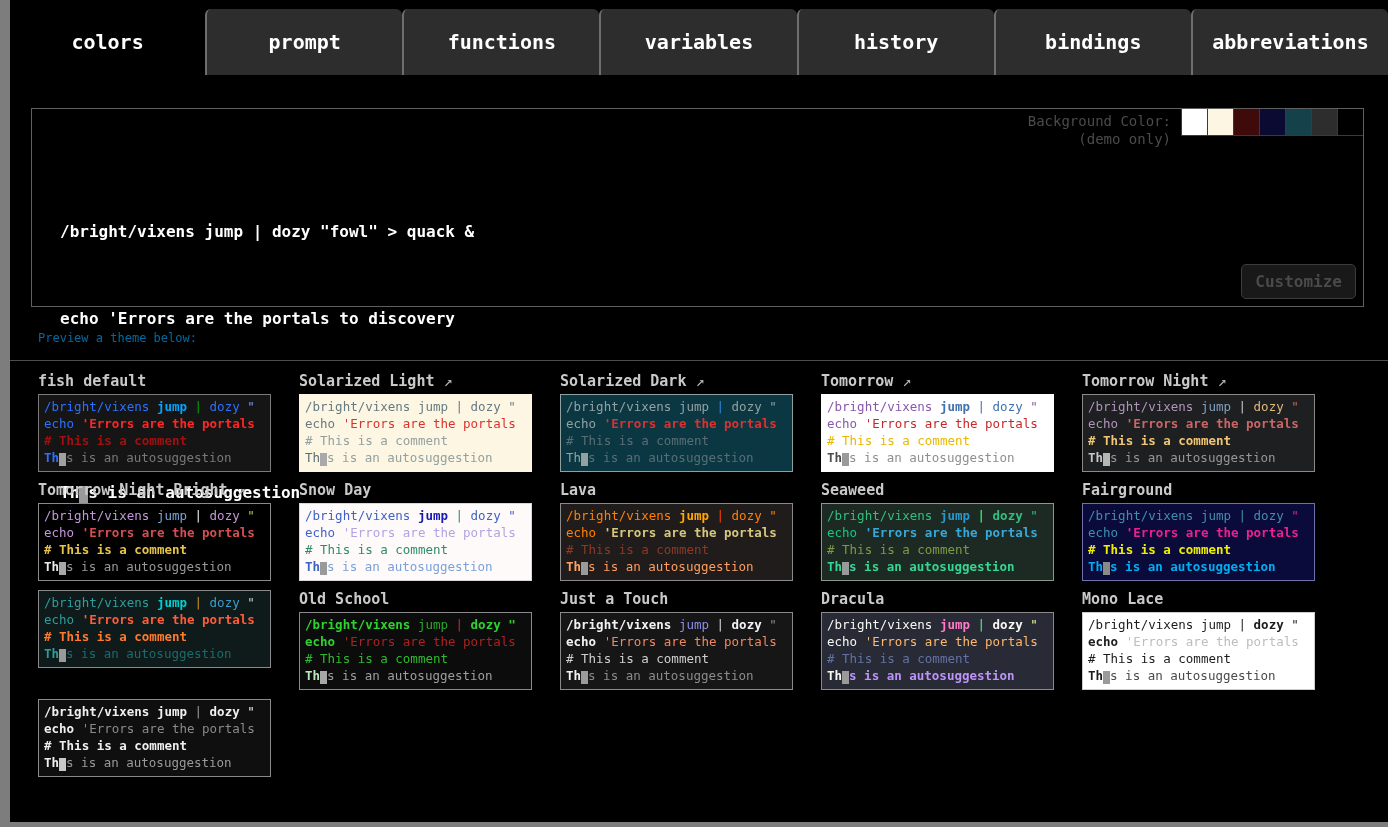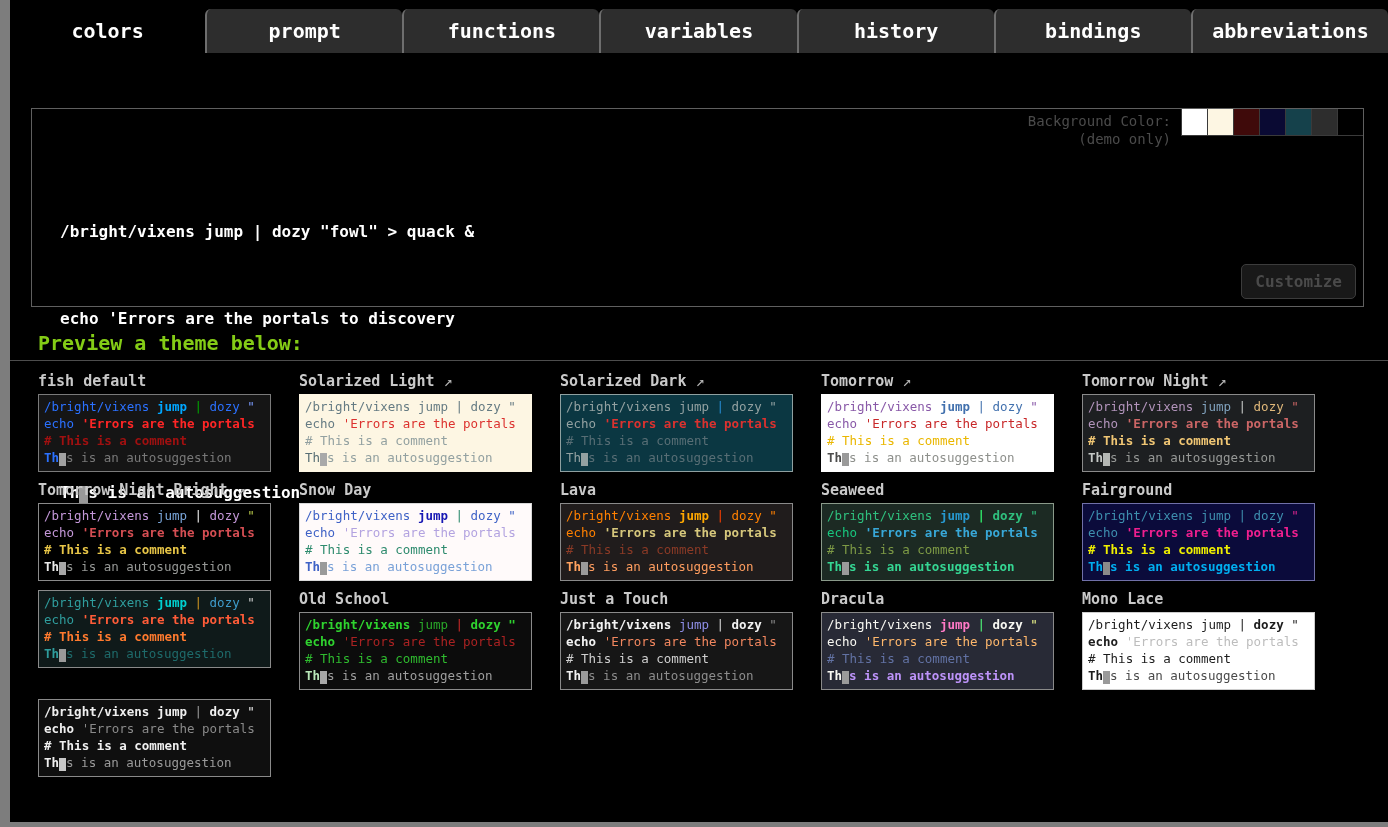--- a/index.html
+++ b/index.html
@@ -1,41 +1,41 @@
 <!DOCTYPE html>
 <html><head>
 <meta charset="utf-8">
 <style>
   html,body{margin:0;padding:0;width:1388px;height:827px;overflow:hidden;
     background:#7d7d7d;font-family:"DejaVu Sans Mono","Liberation Mono",monospace;}
   #app{position:absolute;left:10px;top:0;right:0;bottom:5px;background:#000;}
   
-  #tabbar{position:absolute;top:9px;left:0;right:0;height:44px;display:flex;}
+  #tabbar{position:absolute;top:9px;left:0;right:0;height:66px;display:flex;}
   .tab{flex:1;display:flex;align-items:center;justify-content:center;
     background:#2d2d2d;color:#fff;font-weight:bold;font-size:20px;
     border-radius:6px 6px 0 0;cursor:pointer;}
   .tab + .tab{border-left:2px solid #6e6e6e;}
   .tab.active{background:#000;border-left-color:#6e6e6e;}
   
   #panel{position:absolute;top:108px;left:21px;width:1331px;height:197px;
     border:1px solid #5f5f5f;background:#000;}
   #bg-label{position:absolute;top:3px;right:192px;text-align:right;
     color:#4b4b4b;font-size:14px;line-height:18px;}
   #swatches{position:absolute;top:0;right:0;display:flex;background:#3a3a3a;gap:1px;padding:0 0 1px 1px;}
   .swatch{width:25px;height:26px;}
   #sample{position:absolute;left:28px;top:50px;color:#fff;font-weight:bold;
     font-size:16px;line-height:29px;white-space:pre;}
   .cursor-main{display:inline-block;width:9px;height:17px;background:#9a9a9a;
     vertical-align:text-bottom;margin-bottom:-1px;}
   #customize{position:absolute;right:7px;bottom:7px;background:#191919;
     color:#4a4a4a;border:1px solid #3c3c3c;border-radius:5px;
     font-family:inherit;font-weight:bold;font-size:16px;padding:7px 13px;}
   
-  #theme-heading{position:absolute;top:331px;left:28px;color:#84cc16;
-    font-weight:bold;font-size:20px;}
+  #theme-heading{position:absolute;top:331px;left:28px;color:#0369a1;
+    font-weight:normal;font-size:12px;}
   #theme-sep{position:absolute;top:360px;left:0;right:0;border-top:1px solid #4d4d4d;}
   #themes-grid{position:absolute;top:366px;left:0;right:0;bottom:0;
     padding:6px 0 0 28px;display:flex;flex-wrap:wrap;align-content:flex-start;}
   .cell{width:261px;margin-bottom:9px;}
   .theme-title{height:19px;color:#c9c9c9;font-size:15px;font-weight:bold;
     margin-bottom:3px;white-space:nowrap;}
   .theme-title .arrow{color:#b5b5b5;font-weight:normal;}
   .theme-box{width:233px;height:78px;box-sizing:border-box;border:1px solid transparent;
     padding:3px 0 0 5px;font-size:12.5px;line-height:17px;white-space:nowrap;
     overflow:hidden;cursor:pointer;}

